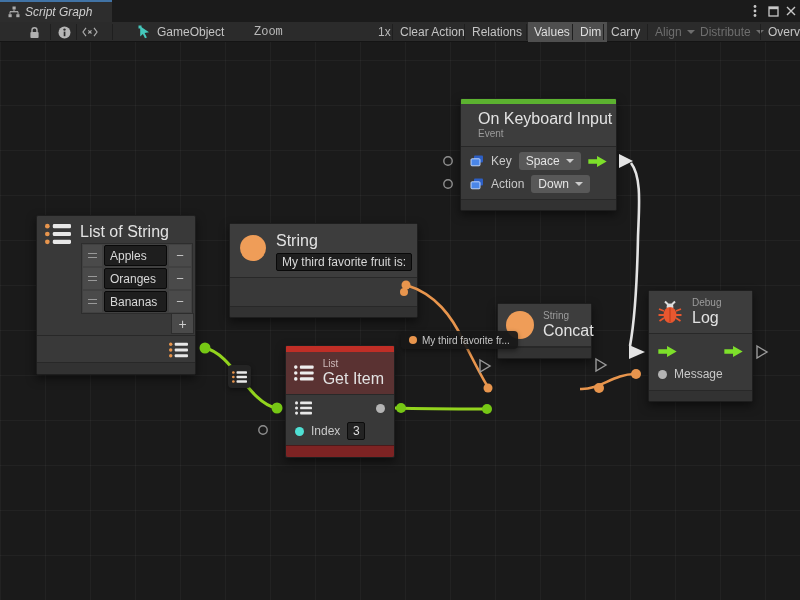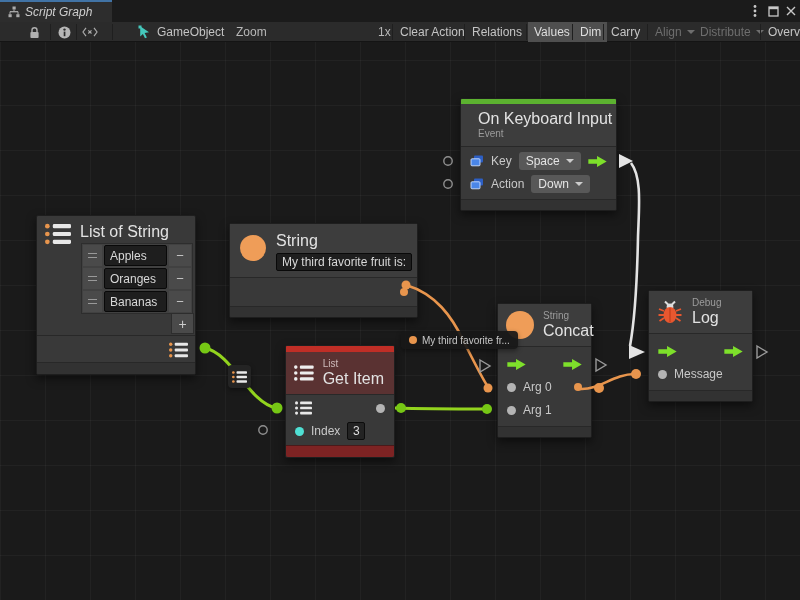--- a/index.html
+++ b/index.html
@@ -150,21 +150,21 @@
     </span>
     <span class="tsep" style="left:112px;"></span>
 
     <span class="abs" style="left:137px;width:16px;">
       <svg width="14" height="14" viewBox="0 0 14 14">
           <path d="M2.2 1.2L11 7.2l-4.4.9 2.3 4.3-1.9.9-2.1-4.4-2.7 2.6z" fill="#45c8bc"></path>
           <rect x="0.5" y="0.5" width="3" height="3" fill="#45c8bc"></rect>
         </svg>
     </span>
     <span class="abs" style="left:157px;">GameObject</span>
-    <span class="abs" style="left:236px;color:#b8b8b8;">Zoom</span>
+    <span class="abs" style="left:254px;color:#b8b8b8;font-family:Liberation Mono, monospace;">Zoom</span>
     <span class="slider-track"></span>
     <span class="slider-handle"></span>
     <span class="abs" style="left:378px;color:#b8b8b8;">1x</span>
     <span class="tsep" style="left:392px;"></span>
 
     <span class="abs tbtn" style="left:394px;">Clear Action</span>
     <span class="tsep" style="left:464px;"></span>
     <span class="abs tbtn" style="left:466px;">Relations</span>
     <span class="tsep" style="left:526px;"></span>
     <span class="abs tbtn pressed" style="left:528px;">Values</span>
@@ -357,39 +357,20 @@
     </div>
 
     <div class="node" style="left:497px;top:261px;width:95px;">
       <div class="nhead">
         <span style="width:28px;height:28px;border-radius:50%;background:#ef9d58;flex:none;"></span>
         <div class="ntitles">
           <span class="nsub">String</span>
           <span class="ntitle">Concat</span>
         </div>
       </div>
-      <div class="nbody" style="padding:6px 0 4px 0;">
-        <div class="prow" style="justify-content:space-between;">
-          <svg class="farrow" viewBox="0 0 20 12">
-              <path d="M0 3.5h9.5V0L20 6 9.5 12V8.5H0z" style="fill:var(--flow-green)"></path>
-            </svg>
-          <svg class="farrow" viewBox="0 0 20 12">
-              <path d="M0 3.5h9.5V0L20 6 9.5 12V8.5H0z" style="fill:var(--flow-green)"></path>
-            </svg>
-        </div>
-        <div class="prow">
-          <span class="dot" style="background:var(--port-gray);"></span>
-          <span>Arg 0</span>
-          <span class="dot sm right" style="background:var(--wire-orange);"></span>
-        </div>
-        <div class="prow">
-          <span class="dot" style="background:var(--port-gray);"></span>
-          <span>Arg 1</span>
-        </div>
-      </div>
       <div class="nfoot"></div>
     </div>
 
     <div class="node" style="left:648px;top:248px;width:105px;">
       <div class="nhead">
         <svg width="26" height="26" viewBox="0 0 26 26">
           <path d="M8 2.5l3.5 3.5M18 2.5L14.5 6" stroke="#dddddd" stroke-width="2" fill="none"></path>
           <circle cx="13" cy="8" r="3.4" fill="#dcdcdc"></circle>
           <g stroke="#e8572f" stroke-width="1.8">
             <path d="M7 12L2 10M7 16H1.5M7 19l-4.5 3M19 12l5-2M19 16h5.5M19 19l4.5 3"></path>

